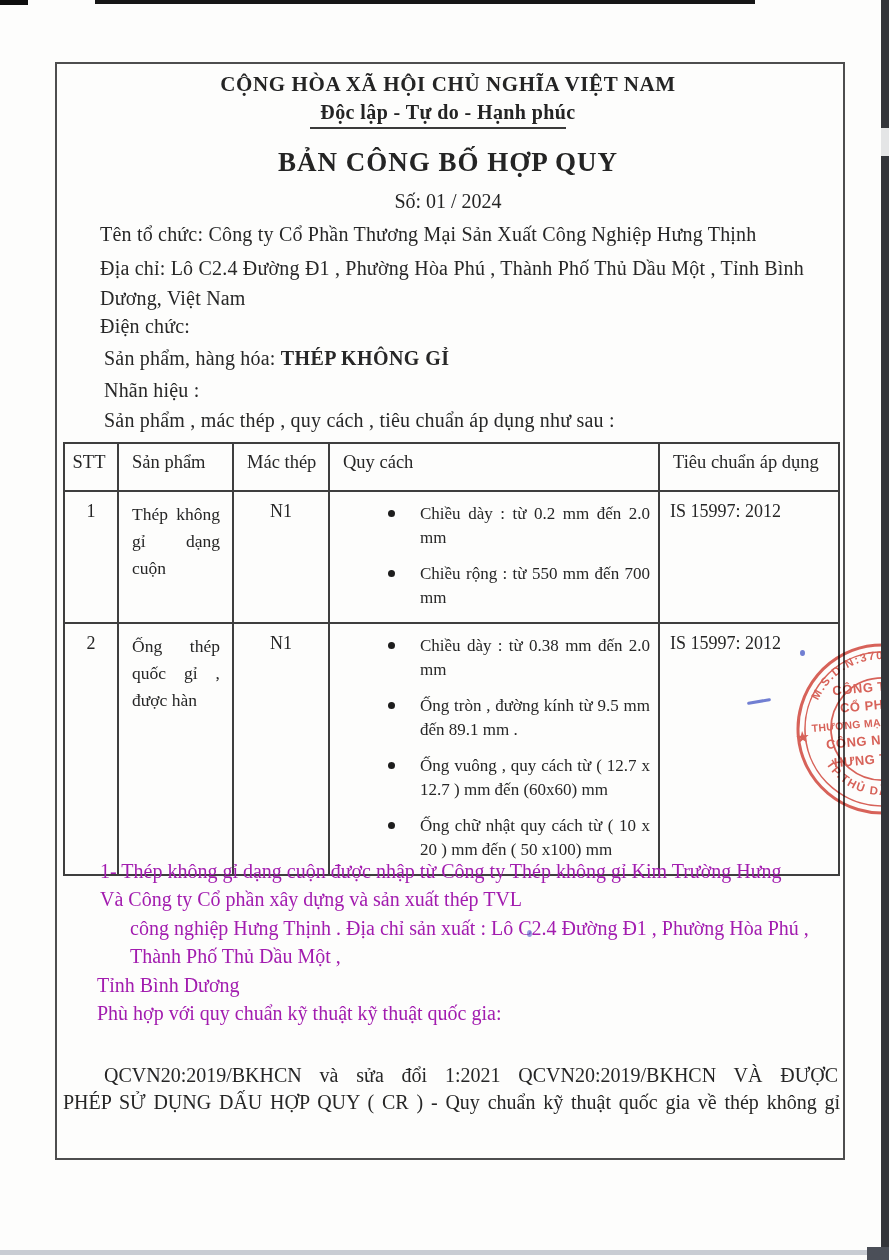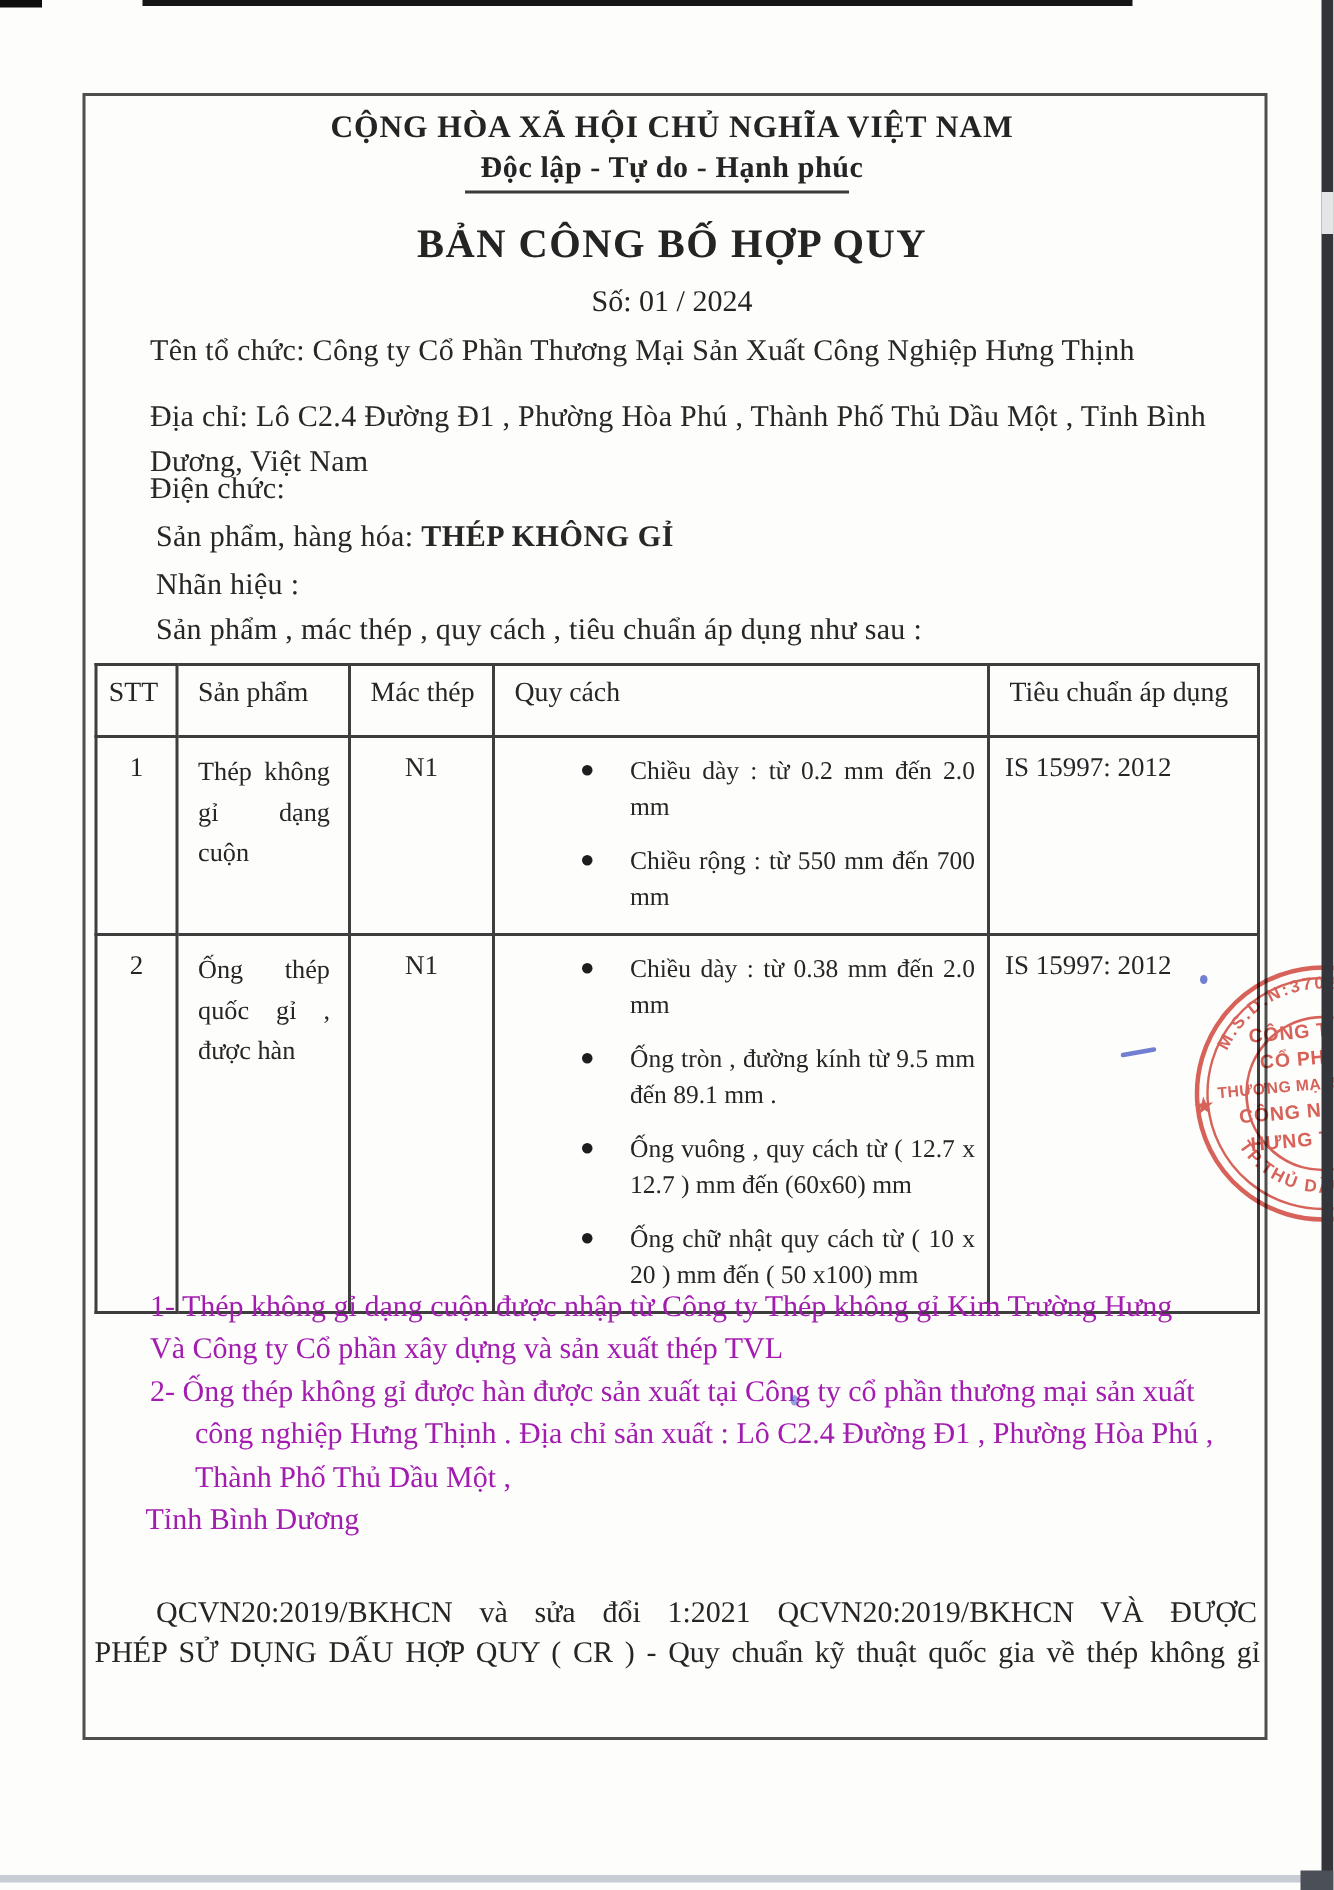--- a/index.html
+++ b/index.html
@@ -25,21 +25,21 @@
   
   .center-line { position:absolute; left:57px; width:782px; text-align:center; color:#242424; }
   .national   { top:72px;  font-size:21px; font-weight:bold; letter-spacing:.6px; }
   .motto      { top:101px; font-size:20px; font-weight:bold; letter-spacing:.4px; }
   .motto-line { position:absolute; left:310px; top:127px; width:256px; height:2px; background:#3a3a3a; }
   .doc-title  { top:147px; font-size:27px; font-weight:bold; letter-spacing:1px; }
   .doc-number { top:190px; font-size:20px; }
   
   .tline { position:absolute; font-size:20px; letter-spacing:.2px; color:#272727; }
   .org     { left:100px; top:223px; width:725px; }
-  .address { left:100px; top:253px; width:718px; line-height:30px;margin-top:10px; }
+  .address { left:100px; top:253px; width:718px; line-height:30px; }
   .phone   { left:100px; top:315px; }
   .product { left:104px; top:347px; }
   .product b { letter-spacing:.4px; }
   .brand   { left:104px; top:379px; }
   .intro   { left:104px; top:409px; }
   
   table.spec-table { position:absolute; left:63px; top:442px; width:775px;
     border-collapse:collapse; table-layout:fixed; font-size:18px; color:#262626; }
   .spec-table col.c1 { width:54px; }  .spec-table col.c2 { width:115px; }
   .spec-table col.c3 { width:96px; }  .spec-table col.c4 { width:330px; }
@@ -129,24 +129,24 @@
       <div class="spec-item"><span class="bullet"></span><span>Ống chữ nhật quy cách từ ( 10 x 20 ) mm đến ( 50 x100) mm</span></div>
     </td>
     <td class="c-std">IS 15997: 2012</td>
   </tr>
 </tbody>
   </table>
 
 <div class="notes">
   <div class="note-line">1- Thép không gỉ dạng cuộn được nhập từ Công ty Thép không gỉ Kim Trường Hưng</div>
   <div class="note-line">Và Công ty Cổ phần xây dựng và sản xuất thép TVL</div>
-  <div class="note-line">2- Ống thép không gỉ được hàn được sản xuất tại Công ty cổ phần thương mại sản xuất</div>
   <div class="note-line hang">công nghiệp Hưng Thịnh . Địa chỉ sản xuất : Lô C2.4 Đường Đ1 , Phường Hòa Phú ,</div>
   <div class="note-line hang">Thành Phố Thủ Dầu Một ,</div>
   <div class="note-line out">Tỉnh Bình Dương</div>
+  <div class="note-line out">Phù hợp với quy chuẩn kỹ thuật kỹ thuật quốc gia:</div>
 </div>
 
 <div class="conf conf-1">QCVN20:2019/BKHCN và sửa đổi 1:2021 QCVN20:2019/BKHCN VÀ ĐƯỢC</div>
 <div class="conf conf-2">PHÉP SỬ DỤNG DẤU HỢP QUY ( CR ) - Quy chuẩn kỹ thuật quốc gia về thép không gỉ</div>
 
 <svg class="stamp" viewBox="0 0 240 240" width="240" height="240">
   <defs>
     <path id="tp-top" d="M 42 119 A 70 70 0 0 1 182 119" fill="none"></path>
     <path id="tp-bot" d="M 46 119 A 66 66 0 0 0 178 119" fill="none"></path>
   </defs>

